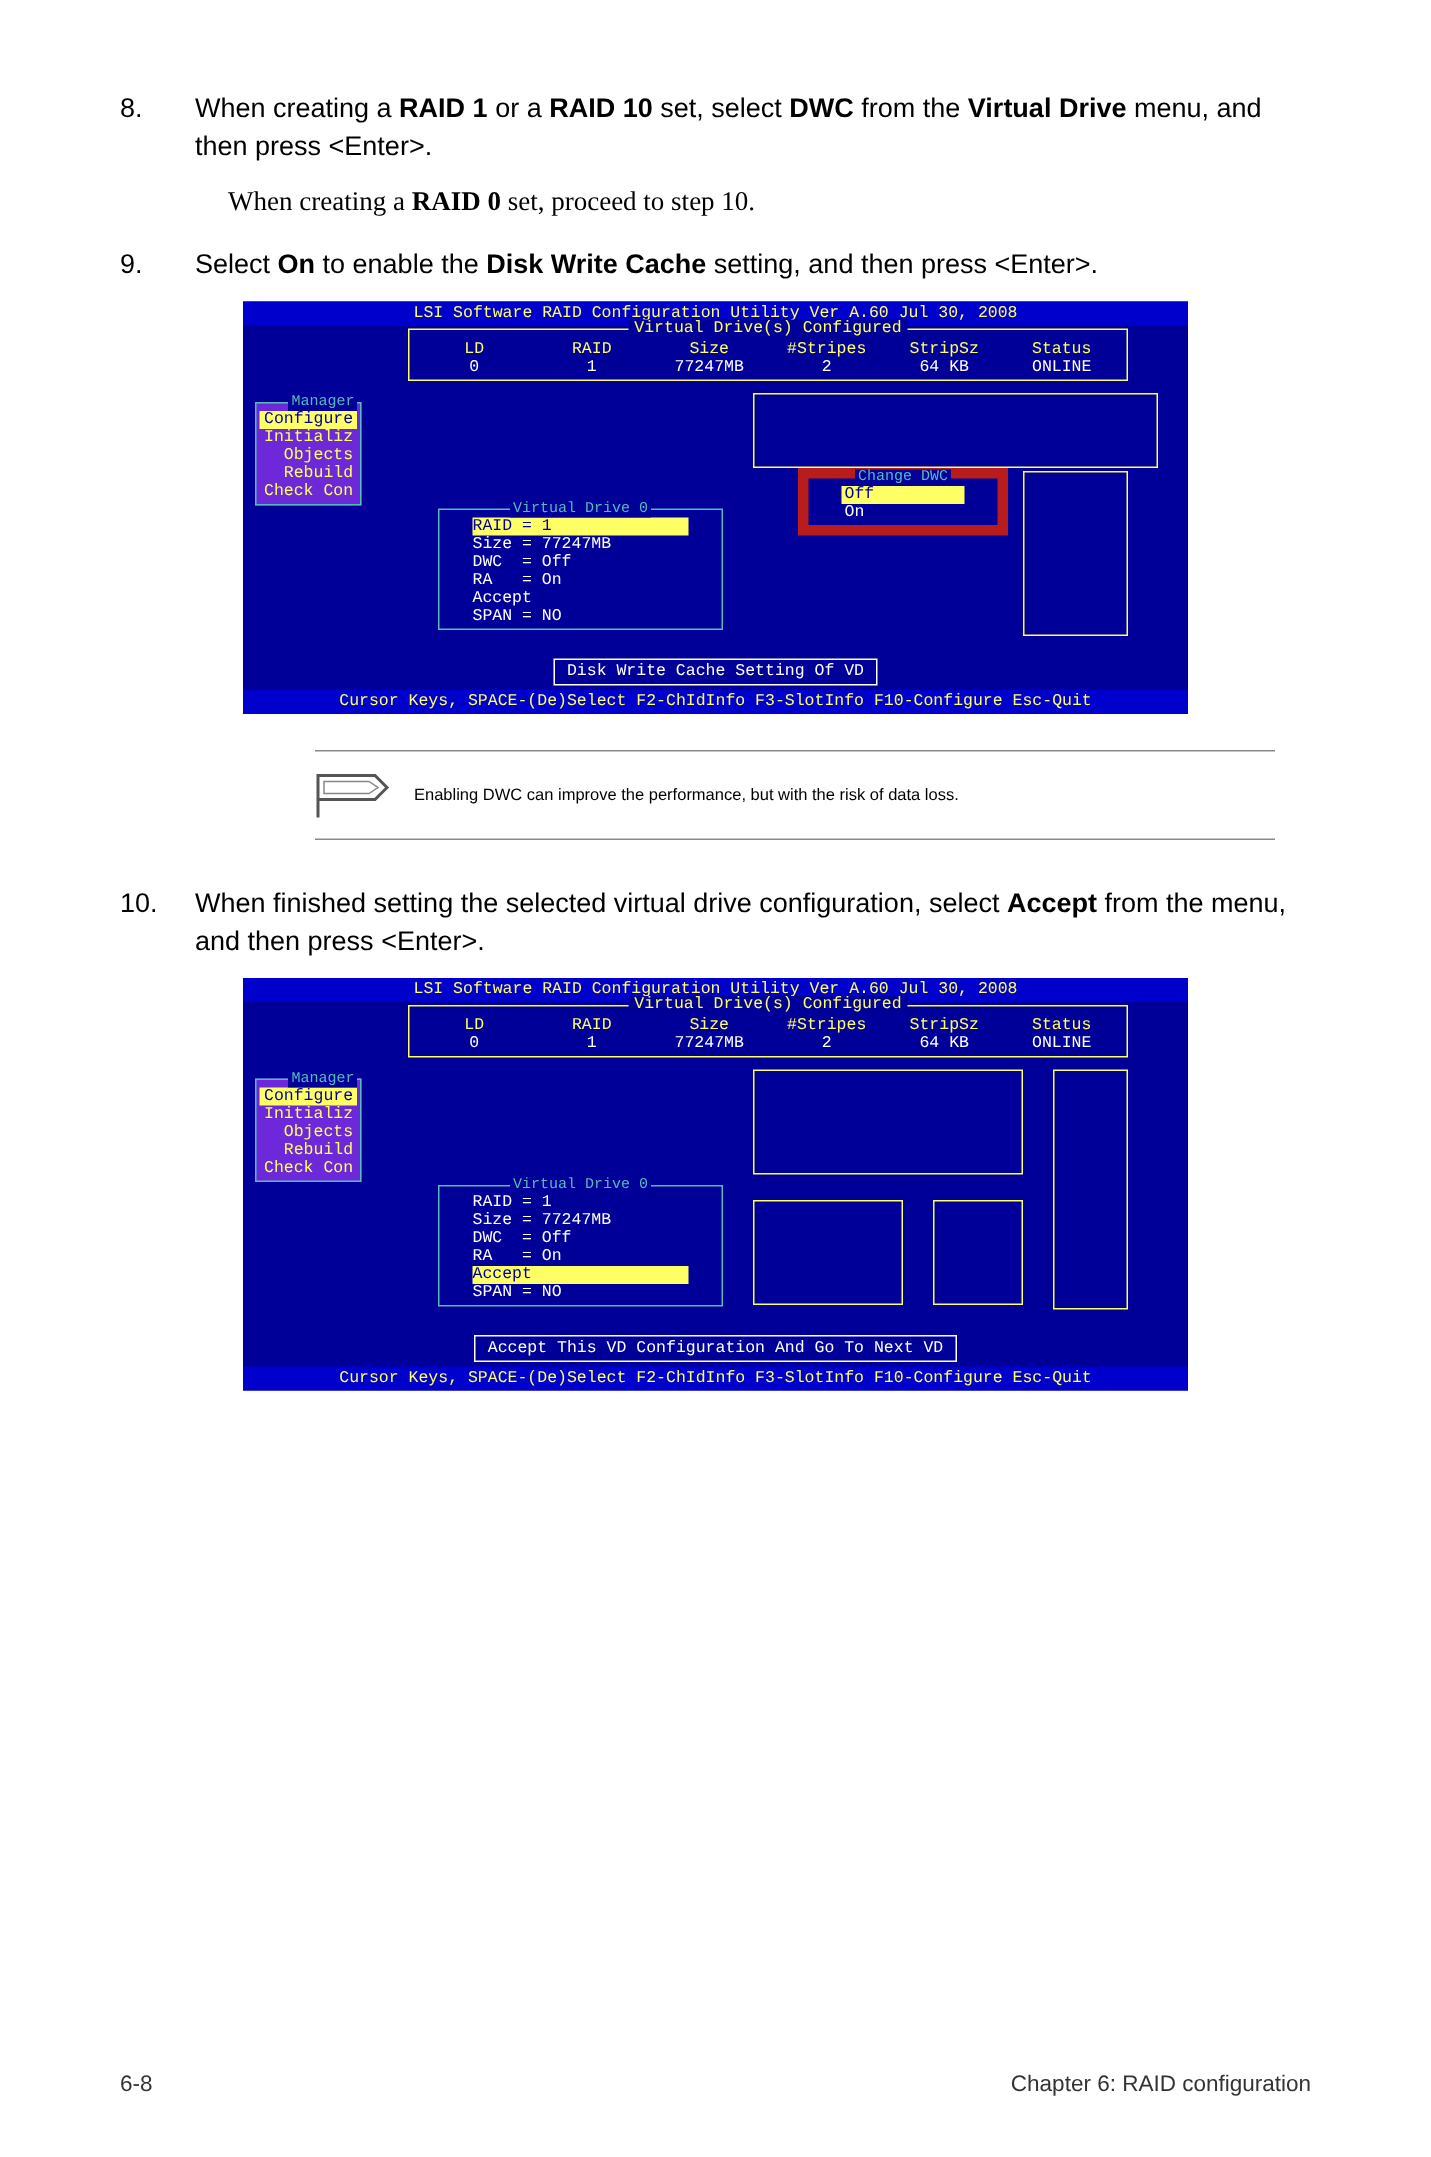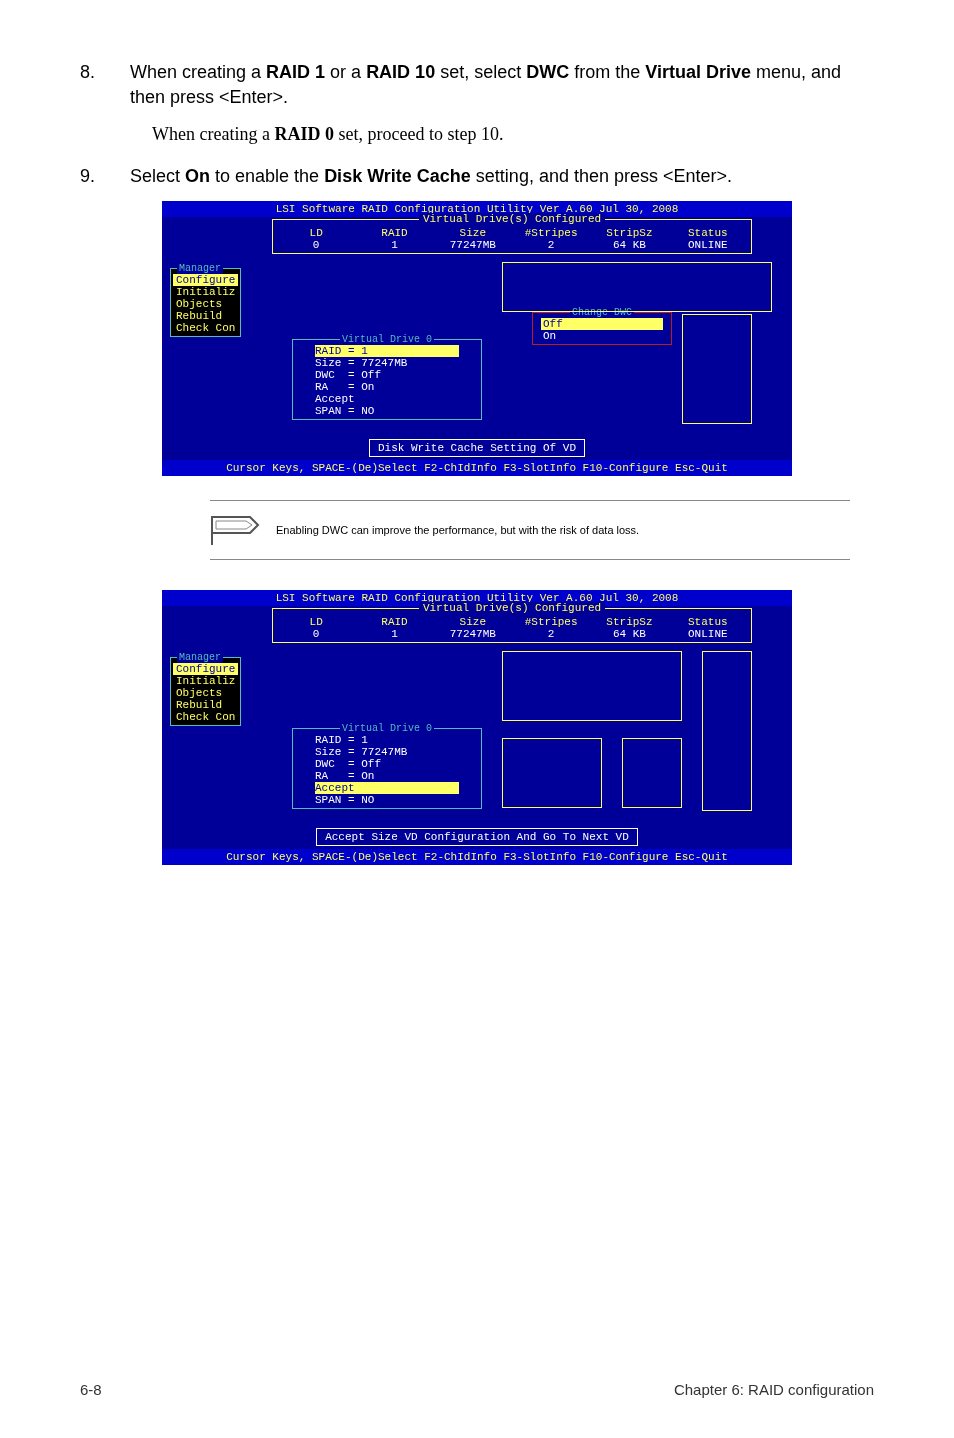--- a/index.html
+++ b/index.html
@@ -17,31 +17,31 @@
   .term { width: 630px; background: #000099; color: #fff; font-family: "Courier New", monospace; font-size: 11px; position: relative; }
   .term-top { background: #0000cc; color: #ffff66; text-align: center; padding: 2px 0; white-space: pre; }
   .term-header-border { border: 1px solid #ffff66; margin: 2px 40px 0 110px; padding: 0 4px; }
   .term-header-title { color: #ffff66; text-align: center; margin-top: -7px; }
   .term-header-title span { background: #000099; padding: 0 4px; }
   .term-cols { display: flex; justify-content: space-between; color: #ffff66; padding: 2px 0; }
   .term-cols .col { flex: 1; text-align: center; }
   .term-cols .col .l1 { display:block; }
   .term-cols .col .l2 { display:block; color:#fff; }
   .term-body { position: relative; height: 180px; }
-  .sidebar { position: absolute; left: 8px; top: 14px; border: 1px solid #5bb; padding: 2px 2px; background: #000000; }
+  .sidebar { position: absolute; left: 8px; top: 14px; border: 1px solid #5bb; padding: 2px 2px; background: #6d28d9; text-align: right; }
   .sidebar .lbl { color: #5bb; font-size: 10px; margin-top: -8px; margin-left: 4px; }
   .sidebar .lbl span { background:#000099; padding:0 2px;}
   .sidebar-item { color:#ffff66; padding: 0 3px; white-space: pre; }
   .sidebar-item.hl { background:#ffff66; color:#000099;font-family:Liberation Mono, monospace; }
   .vd-box { position:absolute; left: 130px; top: 85px; border:1px solid #5bb; padding: 2px 22px; background:#000099; width:190px;}
   .vd-box .lbl { color:#5bb; font-size:10px; margin-top:-8px; text-align:center;}
   .vd-box .lbl span{background:#000099;padding:0 2px;}
   .vd-line { color:#fff; white-space:pre; }
   .vd-line.hl { background:#ffff66; color:#000099; }
-  .dwc-box { position:absolute; left: 370px; top: 58px; border:1px solid #b91c1c; background:#000099; padding:2px 8px; width:140px;}
+  .dwc-box { position:absolute; left: 370px; top: 58px; border:7px solid #b91c1c; background:#000099; padding:2px 22px; width:140px;}
   .dwc-box .lbl{color:#5bb;font-size:10px;margin-top:-8px;text-align:center;}
   .dwc-box .lbl span{background:#000099;padding:0 2px;}
   .dwc-line{color:#fff;padding:0 2px;}
   .dwc-line.hl{background:#ffff66;color:#000099;}
   .term-msg { text-align:center; margin: 8px 0 6px 0;}
   .term-msg span{border:1px solid #fff; padding:2px 8px; color:#fff;}
   .term-footer{background:#0000cc;color:#ffff66;text-align:center;padding:2px 0;white-space:pre;}
 
   
   .note-row{display:flex;align-items:center;margin:4px 0 30px 130px;border-top:1px solid #888;border-bottom:1px solid #888;padding:12px 0;width:640px;}
@@ -143,20 +143,26 @@
   <div class="note-row">
     <div class="note-icon">
       <svg viewBox="0 0 50 34">
             <path d="M2 4 L40 4 L48 12 L40 20 L2 20 Z M2 4 L2 32" fill="none" stroke="#555" stroke-width="2"></path>
             <path d="M6 8 L36 8 L42 12 L36 16 L6 16 Z" fill="none" stroke="#888" stroke-width="1"></path>
           </svg>
     </div>
     <div class="note-text">Enabling DWC can improve the performance, but with the risk of data loss.</div>
   </div>
 
+  <div class="step">
+    <div class="num">10.</div>
+    <div class="txt">
+      <span>When finished setting the selected virtual drive configuration, select </span><span class="bold">Accept</span><span> from the menu, and then press &lt;Enter&gt;.</span>
+    </div>
+  </div>
 
   <div class="term-wrap">
     <div class="term">
       <div class="term-top">LSI Software RAID Configuration Utility Ver A.60 Jul 30, 2008</div>
       <div class="term-header-border">
         <div class="term-header-title"><span>Virtual Drive(s) Configured</span></div>
         <div class="term-cols">
           <div class="col">
                 <span class="l1">LD</span>
                 <span class="l2">0</span>
@@ -199,21 +205,21 @@
           <div class="vd-line">DWC  = Off</div>
           <div class="vd-line">RA   = On</div>
           <div class="vd-line hl">Accept</div>
           <div class="vd-line">SPAN = NO</div>
         </div>
         <div style="position:absolute;left:340px;top:8px;right:110px;height:70px;border:1px solid #ffff66;"></div>
         <div style="position:absolute;left:340px;top:95px;width:100px;height:70px;border:1px solid #ffff66;"></div>
         <div style="position:absolute;left:460px;top:95px;width:60px;height:70px;border:1px solid #ffff66;"></div>
         <div style="position:absolute;left:540px;top:8px;width:50px;height:160px;border:1px solid #ffff66;"></div>
       </div>
-      <div class="term-msg"><span>Accept Size VD Configuration And Go To Next VD</span></div>
+      <div class="term-msg"><span>Accept This VD Configuration And Go To Next VD</span></div>
       <div class="term-footer">Cursor Keys, SPACE-(De)Select F2-ChIdInfo F3-SlotInfo F10-Configure Esc-Quit</div>
     </div>
   </div>
  </div>
 
   <div class="page-footer">
     <span>6-8</span>
     <span>Chapter 6: RAID configuration</span>
   </div>
 </div>

